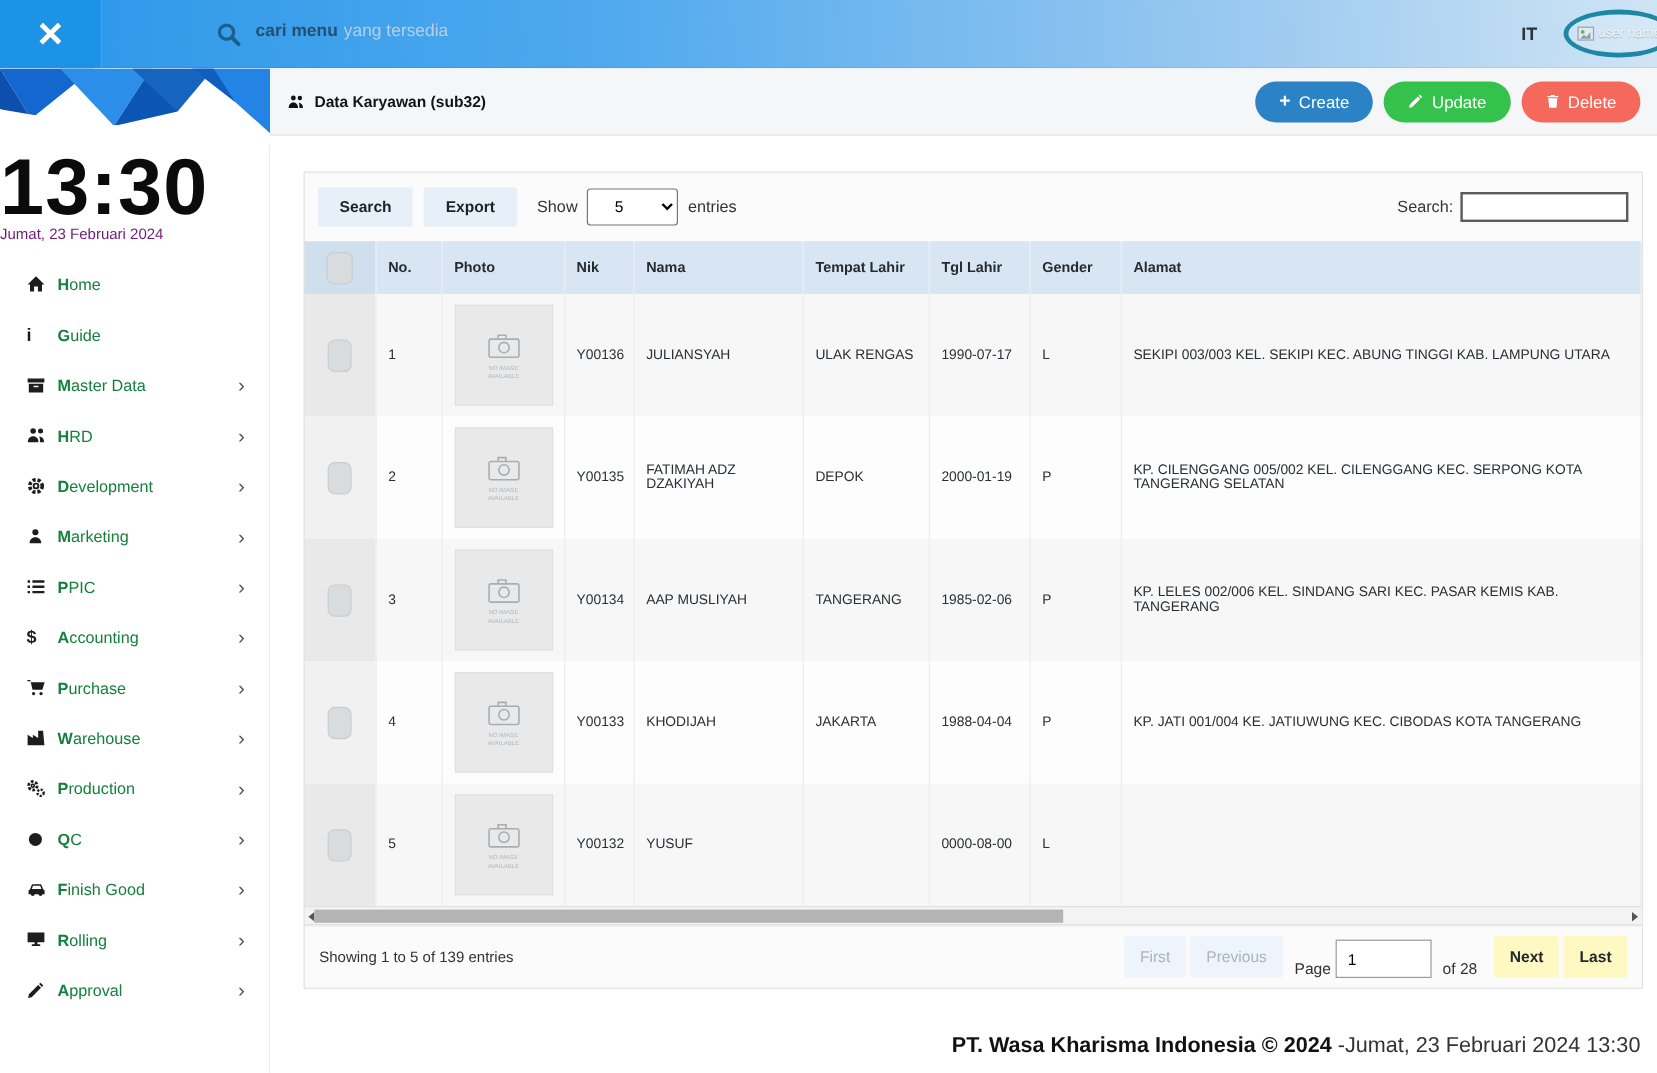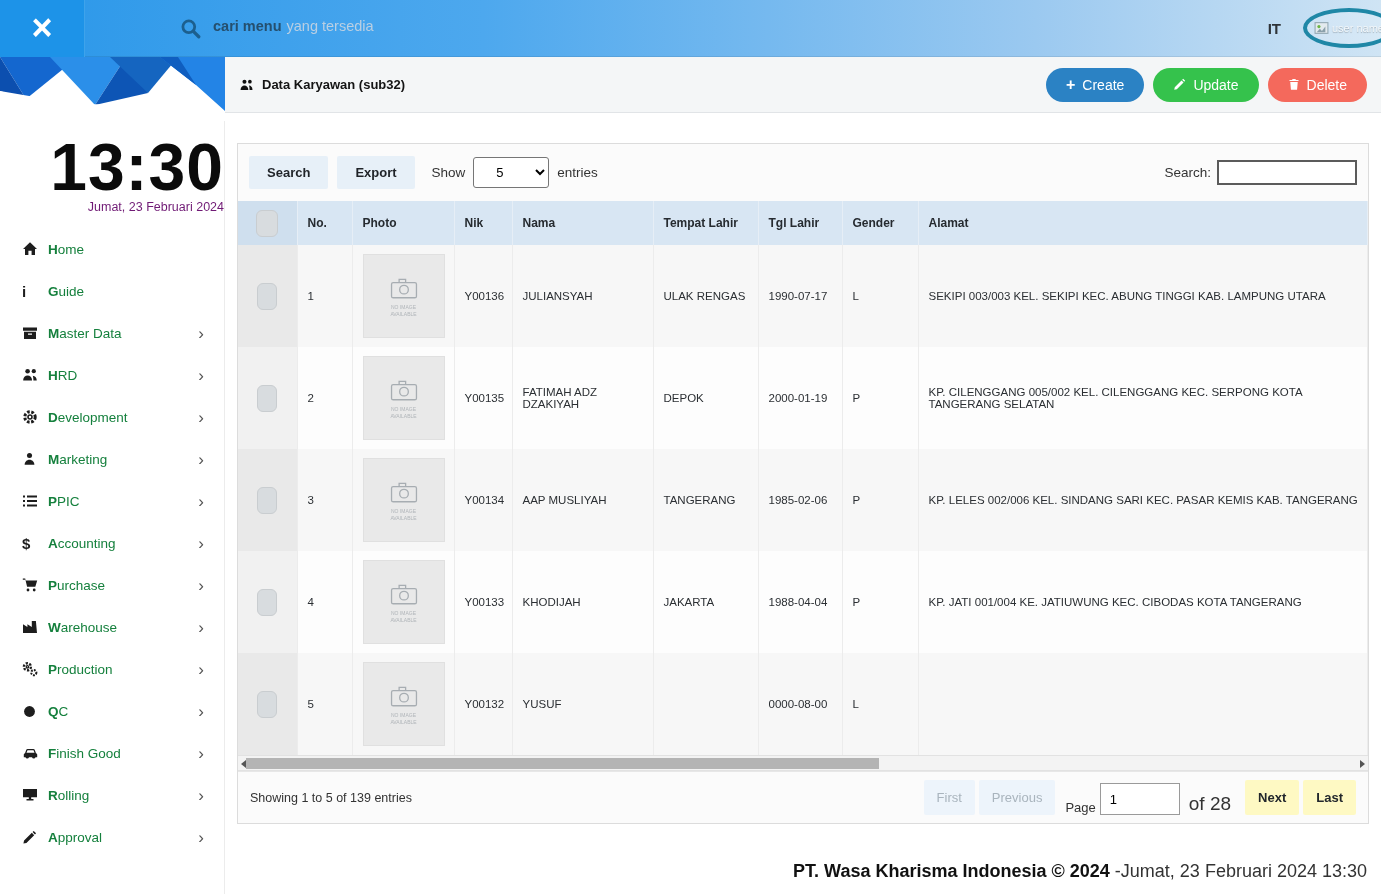--- a/index.html
+++ b/index.html
@@ -30,21 +30,21 @@
   .role{color:#2e3338;font-weight:700;font-size:15px;margin-right:22px}
   .avatar{position:relative;width:92px;height:40px;border:4px solid #1f87a6;border-radius:50%;
     margin-right:-14px;display:flex;align-items:center;justify-content:center;
     background:rgba(255,255,255,.18);cursor:pointer}
   .avatar .uname{color:#f2f7fa;font-size:11px;margin-left:3px;text-shadow:0 1px 1px rgba(0,0,0,.25);white-space:nowrap}
 
   
   .sidebar{position:absolute;top:57px;left:0;width:225px;height:837px;background:#fff;
     border-right:1px solid #ececec}
   .banner{width:225px;height:64px;display:block}
-  .clock{ text-align:right;margin-top:12px}
+  .clock{ text-align:left;margin-top:0}
   .clock .time{font-size:66px;font-weight:600;color:#0b0b0b;letter-spacing:1px;line-height:1.05}
   .clock .date{font-size:12.5px;color:#701a75;margin-top:-2px}
   .menu{margin-top:14px}
   .mi{height:42px;display:flex;align-items:center;padding:0 20px 0 22px;cursor:pointer}
   .mi .ic{width:26px;display:flex;justify-content:flex-start;color:#1d1d1d;font-size:15px;font-weight:800}
   .mi .lbl{font-size:13.5px;color:#15803d;display:inline-block}
   .mi .lbl::first-letter{font-weight:800}
   .mi .chev{margin-left:auto;color:#555;font-size:17px;line-height:1}
 
   
@@ -53,21 +53,21 @@
     display:flex;align-items:center;padding:0 14px}
   .page-title{display:flex;align-items:center;font-size:13px;font-weight:800;color:#141414}
   .page-title svg{margin-right:7px}
   .hdr-btns{margin-left:auto;display:flex;gap:9px}
   .pill{height:34px;border:none;border-radius:17px;color:#fff;font-size:14px;
     display:flex;align-items:center;padding:0 20px;cursor:pointer;font-family:inherit}
   .pill svg,.pill .plus{margin-right:7px}
   .pill .plus{font-weight:900;font-size:16px;line-height:1}
   .pill.create{background:#2b82c4}.pill.update{background:#35c24c}.pill.delete{background:#f4695c}
 
-  .panel{margin:30px 12px 0 12px;border:1px solid #dcdcdc;background:#fcfcfc}
+  .panel{margin:30px 12px 0 28px;border:1px solid #dcdcdc;background:#fcfcfc}
   .controls{height:57px;display:flex;align-items:center;padding:0 11px;background:#fbfbfb}
   .btn-light{background:#e7f0f8;border:none;font-weight:800;font-size:13px;color:#1f2328;
     padding:9px 18px;margin-right:9px;border-radius:2px;cursor:pointer;font-family:inherit}
   .show-lbl,.entries-lbl{font-size:13.5px;color:#333;margin:0 8px}
   select.pagesize{width:76px;height:31px;border:1px solid #767676;border-radius:3px;
     font-size:13px;padding-left:18px;background:#fff;font-family:inherit}
   .ctl-right{margin-left:auto;display:flex;align-items:center}
   .ctl-right .slabel{font-size:13.5px;color:#333;margin-right:6px}
   .ctl-right input{width:140px;height:25px;border:2px solid #5b5b5b;background:#fff;
     font-size:13px;padding:0 5px;font-family:inherit}
@@ -98,21 +98,21 @@
   .hsb .arr.r{right:3px;border-left:5px solid #555}
 
   .panel-footer{height:52px;display:flex;align-items:center;padding:0 12px;background:#fbfbfb;
     border-top:1px solid #e7e7e7;font-size:12.5px;color:#333}
   .pgr{margin-left:auto;display:flex;align-items:flex-end}
   .pg-btn{padding:10px 13px;font-size:13px;border:none;cursor:pointer;font-family:inherit;border-radius:2px}
   .pg-btn.dis{background:#edf4fb;color:#a9b4bd;margin-right:4px}
   .pg-btn.act{background:#fef9c3;color:#22272c;font-weight:800;margin-left:4px}
   .pgr .plabel{margin:0 4px 0 6px;font-size:13px;color:#333}
   .pgr input{width:80px;height:32px;border:1px solid #9a9a9a;font-size:13px;padding-left:9px;font-family:inherit}
-  .pgr .of{margin:0 10px 0 9px;font-size:19px;color:#333}
+  .pgr .of{margin:0 10px 0 9px;font-size:13px;color:#333}
 
   .site-footer{position:absolute;right:14px;bottom:12px;font-size:18px;color:#333}
   .site-footer .co{font-weight:800;color:#111}
 </style>
 </head>
 <body>
 
 <div class="topbar">
   <div class="close-btn">
     <span>×</span>

